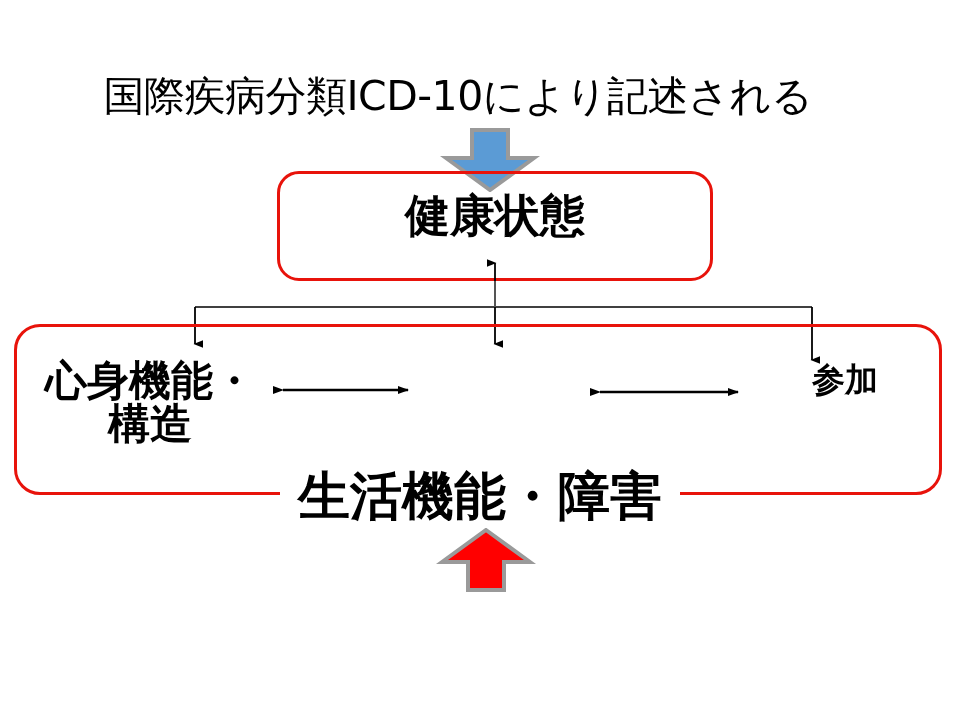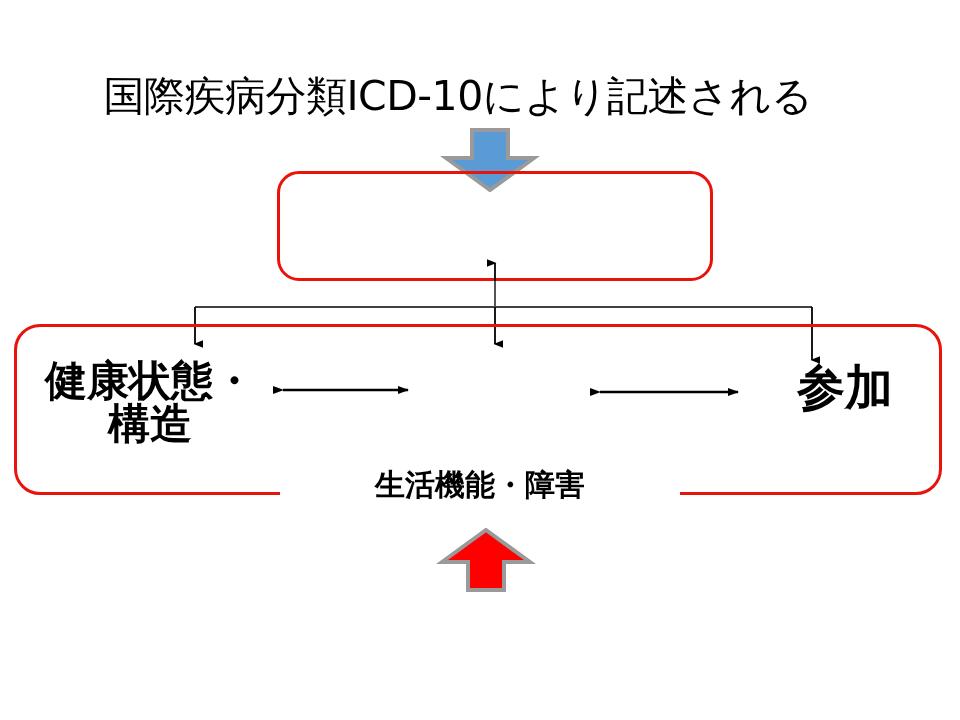--- a/index.html
+++ b/index.html
@@ -97,29 +97,29 @@
     top: 363px;
     width: 180px;
     text-align: center;
     font-size: 42px;
   }
   #label-participation {
     left: 755px;
     top: 363px;
     width: 180px;
     text-align: center;
-    font-size: 48px;
+    font-size: 33px;
   }
   
   #label-disability {
     left: 280px;
     top: 468px;
     width: 400px;
     text-align: center;
-    font-size: 30px;
+    font-size: 52px;
     background: #ffffff;
     padding: 2px 10px;
     box-sizing: border-box;
   }
 
   
   #connectors {
     position: absolute;
     left: 0;
     top: 0;
@@ -152,20 +152,21 @@
 
   <div class="caption" id="caption-top">国際疾病分類ICD-10により記述される</div>
 
   <div class="block-arrow" id="arrow-down-blue">
     <svg width="100" height="64" viewBox="0 0 100 64" xmlns="http://www.w3.org/2000/svg">
       <polygon points="32,2 68,2 68,30 94,30 50,62 6,30 32,30" fill="#5b9bd5" stroke="#9a9a9a" stroke-width="4" stroke-linejoin="miter"></polygon>
     </svg>
   </div>
 
   <div class="red-box" id="health-box"></div>
+  <div class="node-label" id="health-label">健康状態</div>
 
   <svg id="connectors" viewBox="0 0 960 720" xmlns="http://www.w3.org/2000/svg">
     <defs>
       <marker id="ah-down" markerWidth="10" markerHeight="10" refX="5" refY="8" orient="auto" markerUnits="userSpaceOnUse">
         <polygon points="1.2,0 8.8,0 5,9.5" fill="#000000"></polygon>
       </marker>
       <marker id="ah-up" markerWidth="10" markerHeight="10" refX="5" refY="8" orient="auto" markerUnits="userSpaceOnUse">
         <polygon points="1.2,0 8.8,0 5,9.5" fill="#000000"></polygon>
       </marker>
       <marker id="ah-right" markerWidth="12" markerHeight="10" refX="10" refY="5" orient="auto" markerUnits="userSpaceOnUse">
@@ -195,21 +196,21 @@
       <line x1="283" y1="390" x2="408" y2="390" stroke="#000000" stroke-width="2.4" marker-start="url(#ah-left)" marker-end="url(#ah-right)"></line>
     </g>
 
     <g>
       <line x1="600" y1="392" x2="738" y2="392" stroke="#000000" stroke-width="2.4" marker-start="url(#ah-left)" marker-end="url(#ah-right)"></line>
     </g>
   </svg>
 
   <div class="red-box" id="function-box"></div>
 
-  <div class="node-label" id="label-body"><span>健康状態・</span><span class="l2">構造</span></div>
+  <div class="node-label" id="label-body"><span>心身機能・</span><span class="l2">構造</span></div>
 
 
   <div class="node-label" id="label-participation">参加</div>
 
   <div class="node-label" id="label-disability">生活機能・障害</div>
 
   <div class="block-arrow" id="arrow-up-red">
     <svg width="100" height="64" viewBox="0 0 100 64" xmlns="http://www.w3.org/2000/svg">
       <polygon points="50,2 94,34 68,34 68,62 32,62 32,34 6,34" fill="#ff0000" stroke="#9a9a9a" stroke-width="4" stroke-linejoin="miter"></polygon>
     </svg>

